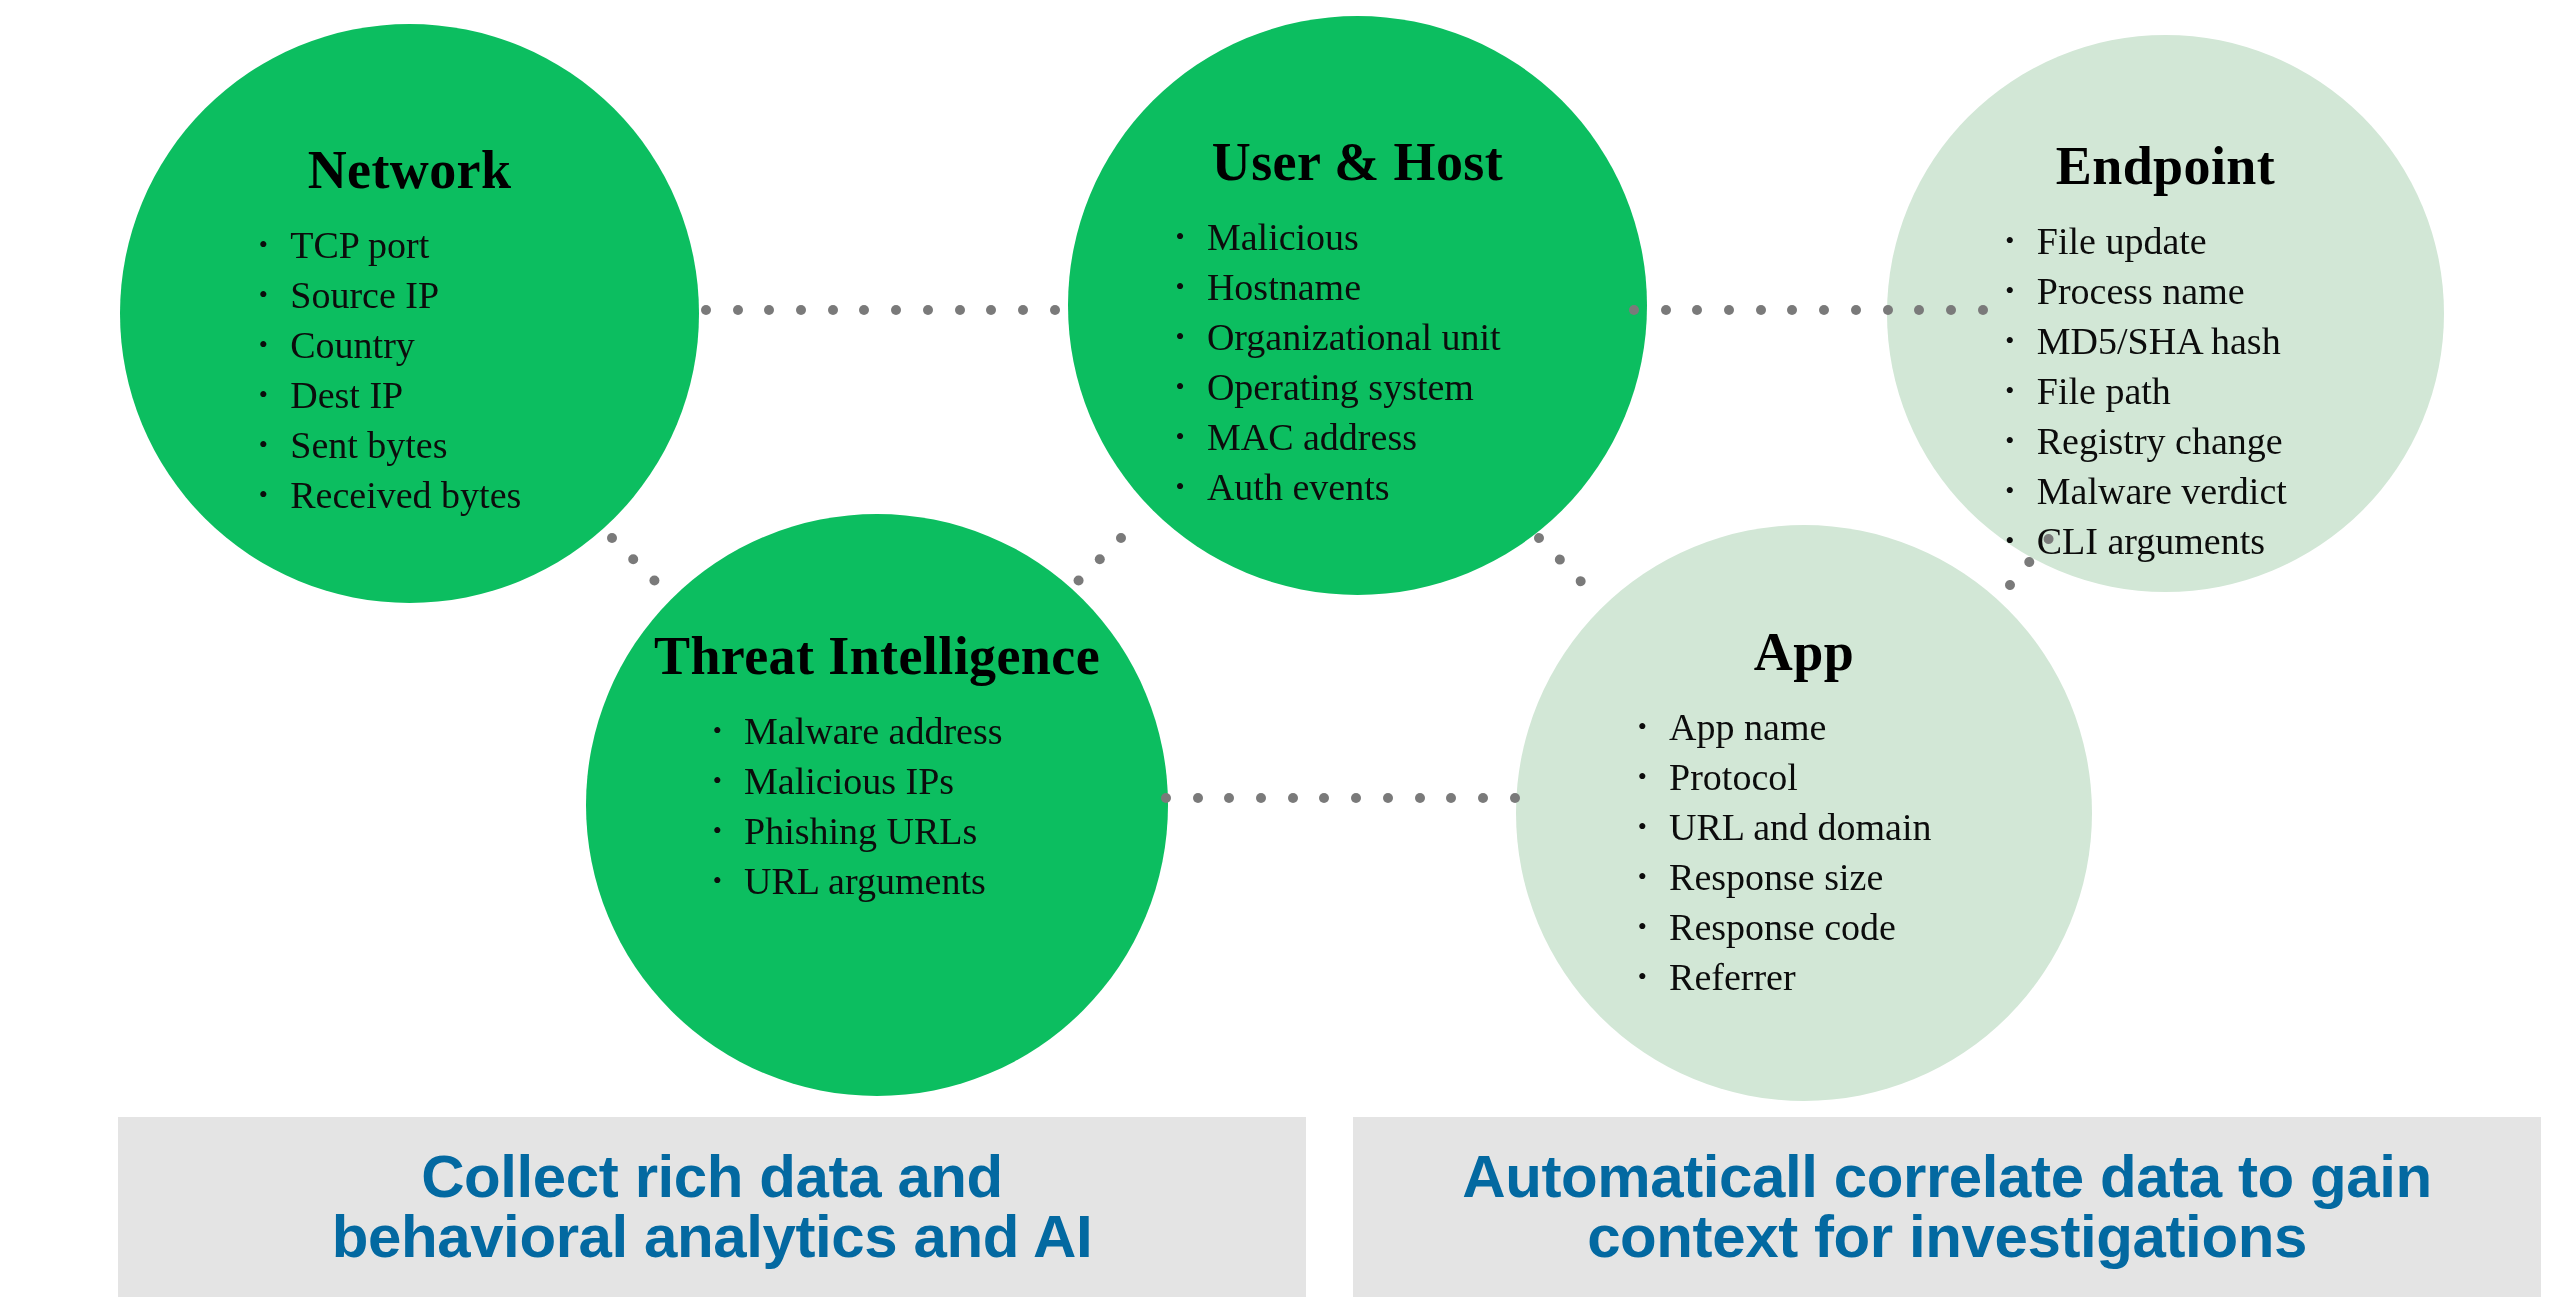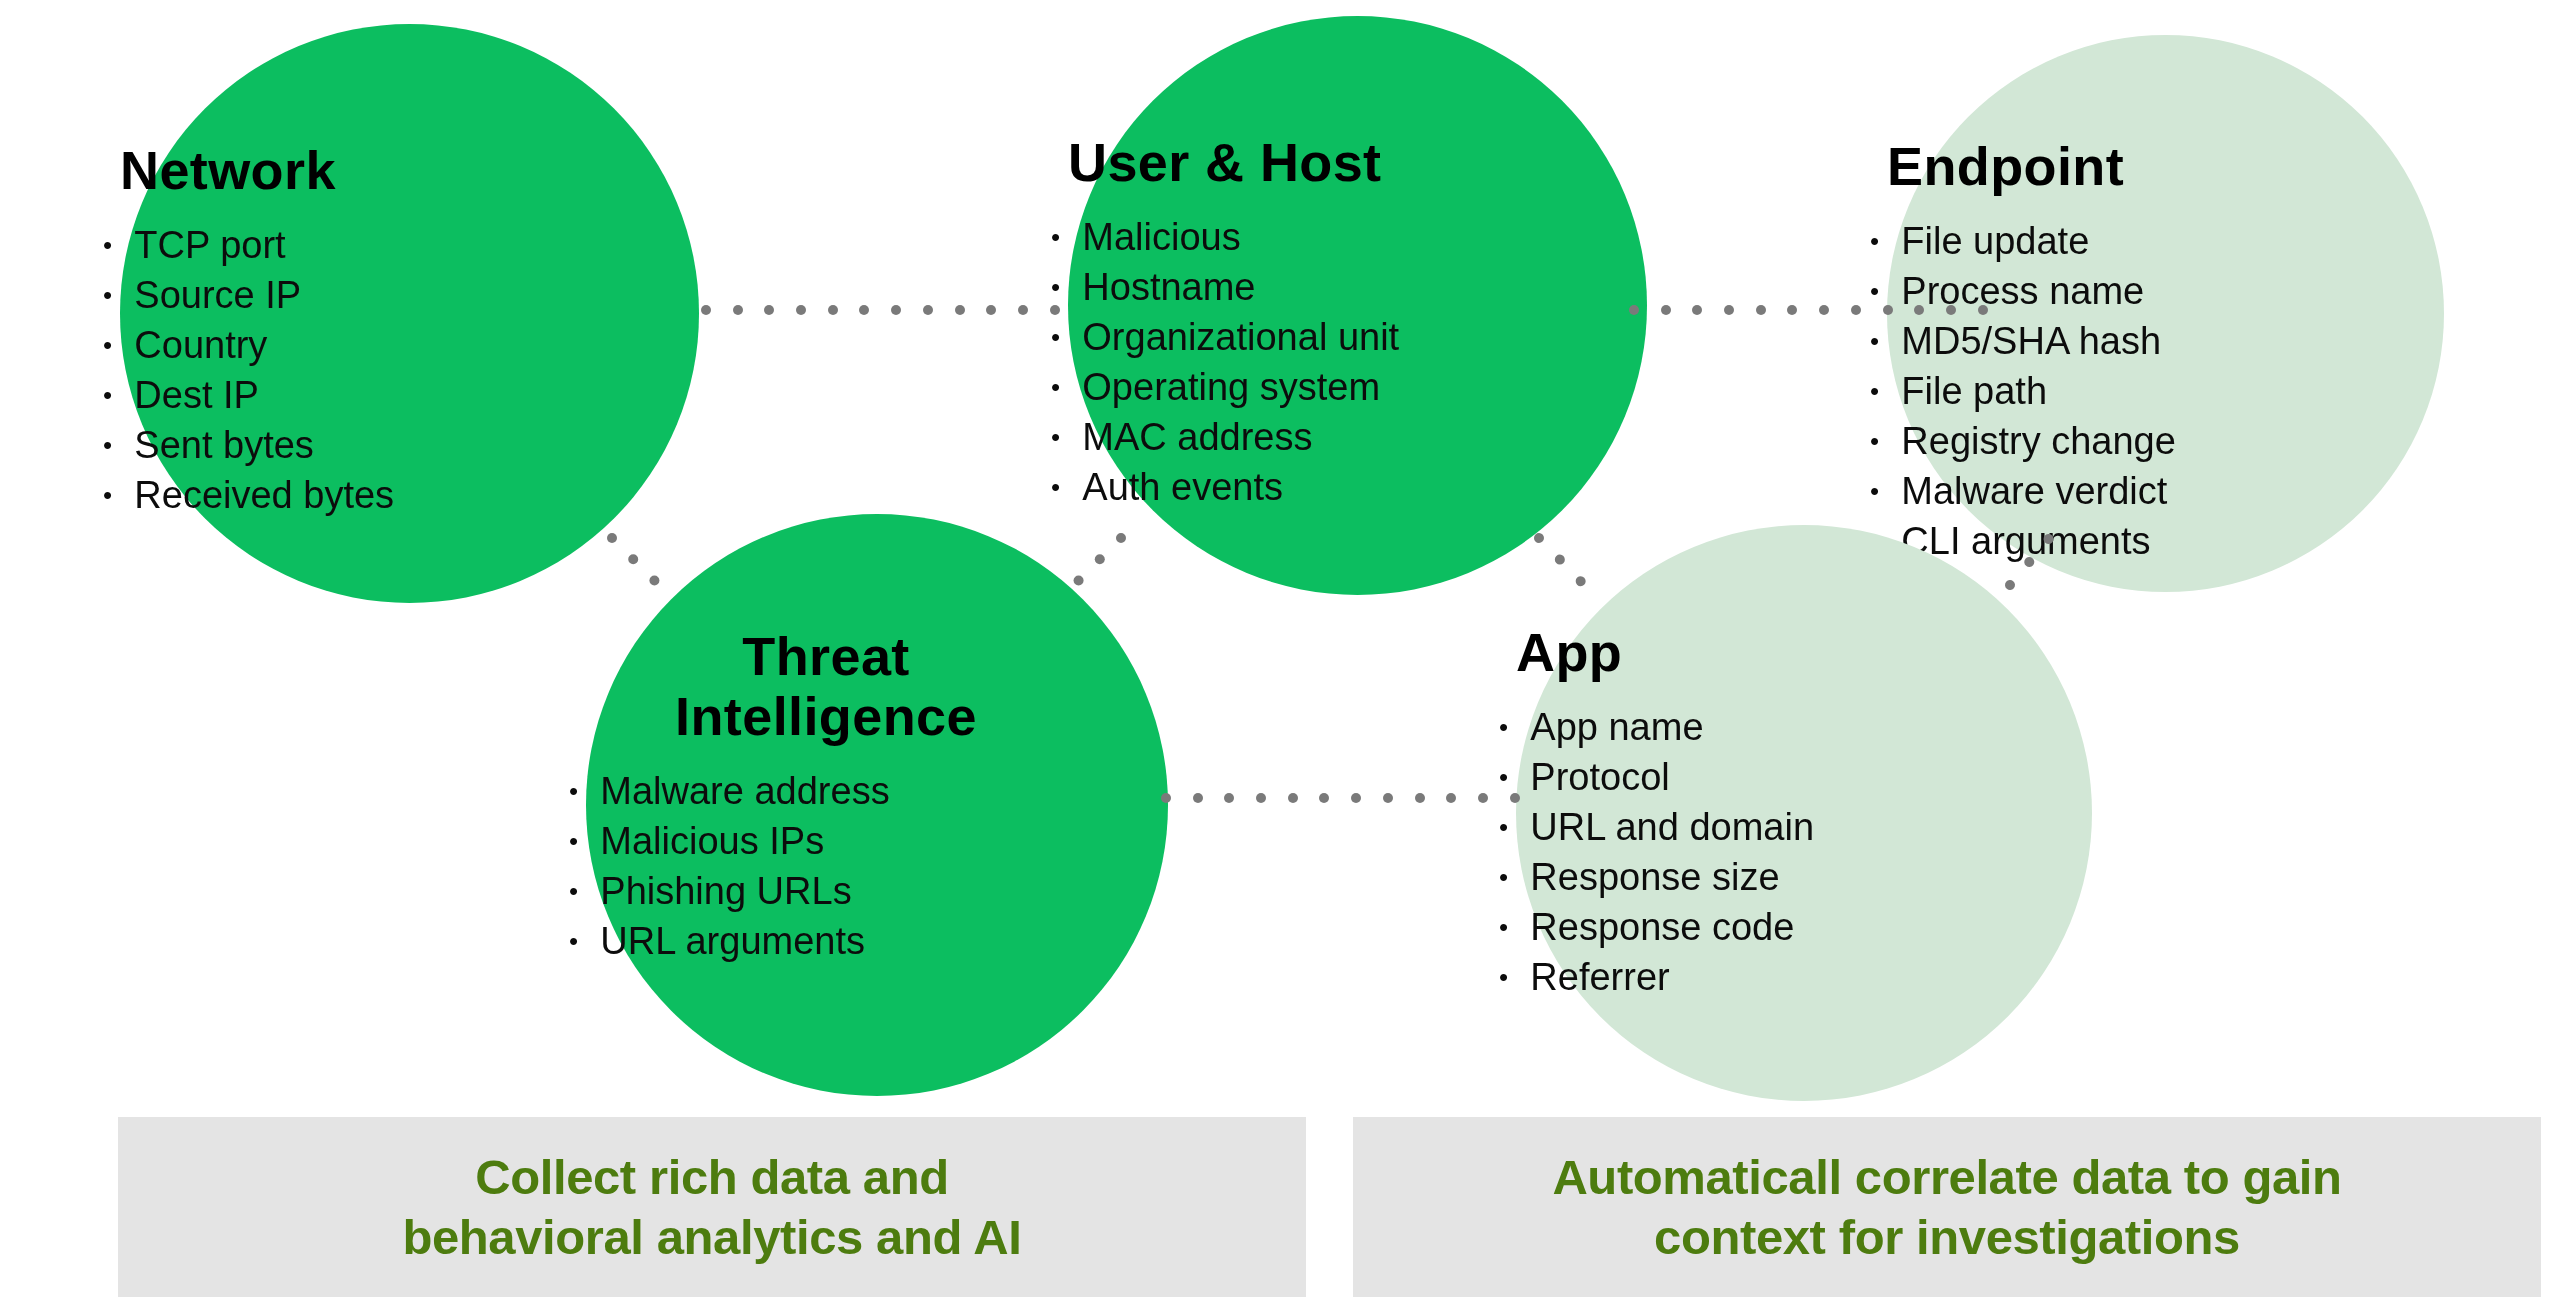--- a/index.html
+++ b/index.html
@@ -16,21 +16,22 @@
     position:relative;
     width:2576px;height:1307px;
     background:#fff;
     overflow:hidden;
   }
   .circle{
     position:absolute;
     border-radius:50%;
     display:flex;
     flex-direction:column;
-    align-items:flex-start;
+    align-items:center;
+    font-family:Liberation Serif, serif;
   }
   .circle.solid{background:var(--green)}
   .circle.light{background:var(--green-light)}
   .circle h2{
     font-size:54px;
     line-height:60px;
     font-weight:700;
     color:#000;
     text-align:center;
     letter-spacing:0.4px;
@@ -72,24 +73,24 @@
     position:absolute;
     top:1117px;
     width:1188px;
     height:180px;
     background:var(--box-bg);
     display:flex;
     align-items:center;
     justify-content:center;
   }
   .footer-box .label{
-    font-size:49px;
+    font-size:60px;
     line-height:60px;
     font-weight:700;
-    color:#4d7c0f;
+    color:#0369a1;
     text-align:center;
     white-space:pre-line;
     letter-spacing:-0.4px;
   }
 </style>
 </head>
 <body>
 
 <div class="canvas">
 

